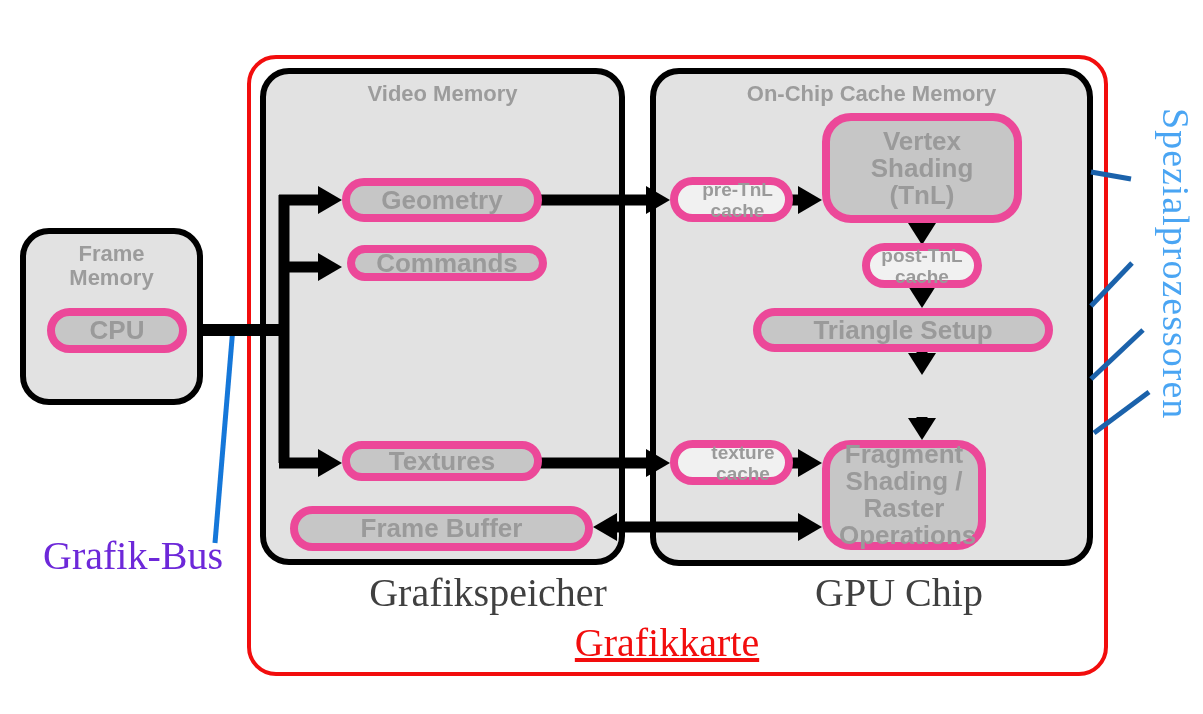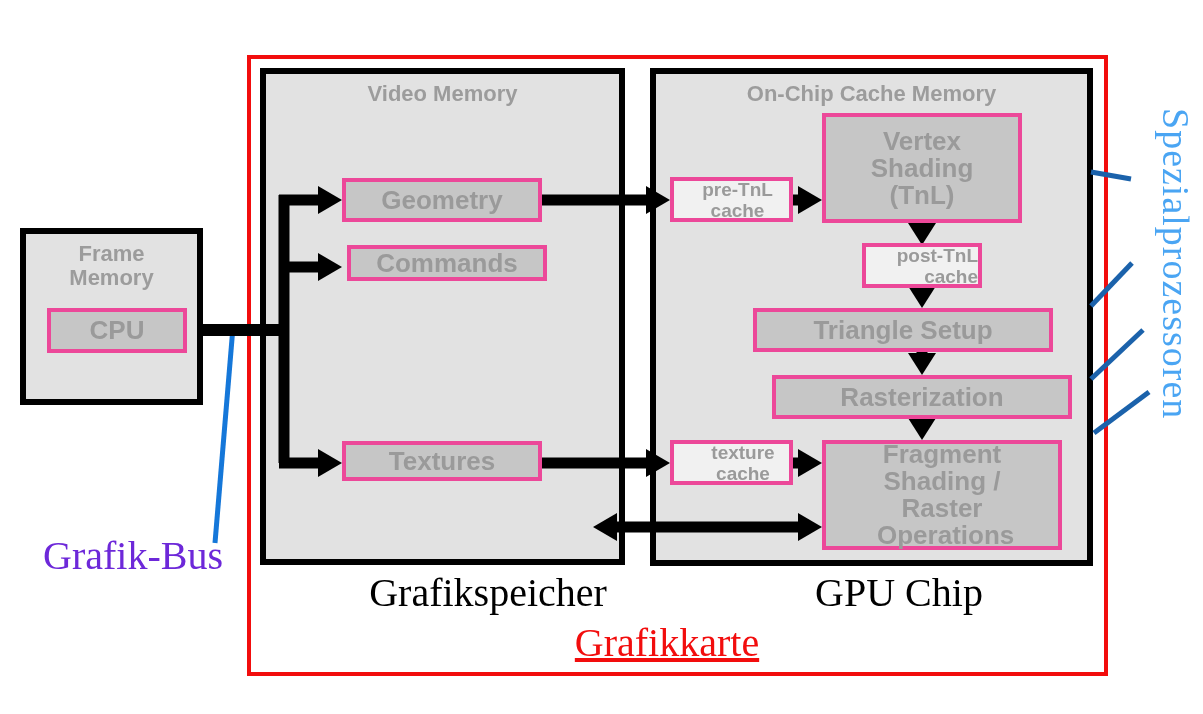--- a/index.html
+++ b/index.html
@@ -1,44 +1,44 @@
 <!DOCTYPE html>
 <html><head>
 <meta charset="utf-8">
 <style>
   html,body{margin:0;padding:0;background:#fff;}
   #stage{
     position:relative;width:1203px;height:714px;background:#fff;overflow:hidden;
     font-family:"Liberation Sans",sans-serif;
   }
-  .abs{position:absolute;box-sizing:border-box;}
+  .abs{position:absolute;box-sizing:border-box;border-radius:29px;}
   
   .red-frame{border:4px solid #f20d0d;background:transparent;}
   
   .panel{background:#e2e2e2;border:6px solid #000;}
   .panel-title{
     position:absolute;top:8px;left:0;right:0;text-align:center;
     color:#9c9c9c;font-weight:bold;font-size:22px;line-height:24px;
   }
   .panel-title .narrow{display:inline-block;max-width:116px;}
   
   .block{
-    background:#c6c6c6;border:4px solid #ec4899;
+    background:#c6c6c6;border:8px solid #ec4899;
     display:flex;align-items:center;justify-content:center;text-align:center;
     color:#9a9a9a;font-weight:bold;font-size:26px;line-height:27px;
   }
   .block.cache{
     background:#f1f1f1;font-size:19px;line-height:21px;
   }
   .block .wrap{max-width:130px;}
   .block.cache .wrap{max-width:112px;}
   
   .caption{
     font-family:"Liberation Serif",serif;font-size:40px;line-height:42px;
-    color:#000000;text-align:center;white-space:nowrap;
+    color:#404040;text-align:center;white-space:nowrap;
   }
   .caption.red{color:#f20d0d;text-decoration:underline;}
   .caption.blue{color:#6d28d9;}
   .vertical-label{
     font-family:"Liberation Serif",serif;font-size:38px;color:#4aa5f3;
     writing-mode:vertical-rl;white-space:nowrap;letter-spacing:1px;
   }
   svg{position:absolute;left:0;top:0;}
 </style>
 </head>
@@ -115,40 +115,40 @@
 
   <div class="abs block" style="left:47px;top:308px;width:140px;height:45px;">
     <span>CPU</span>
   </div>
   <div class="abs block" style="left:347px;top:245px;width:200px;height:36px;">
     <span>Commands</span>
   </div>
   <div class="abs block" style="left:342px;top:441px;width:200px;height:40px;">
     <span>Textures</span>
   </div>
+  <div class="abs block" style="left:290px;top:506px;width:303px;height:45px;">
+    <span>Frame Buffer</span>
+  </div>
 
   <div class="abs block cache" style="left:670px;top:177px;width:123px;height:45px;padding-left:12px;">
     <span class="wrap">pre-TnL cache</span>
   </div>
   <div class="abs block" style="left:822px;top:113px;width:200px;height:110px;">
     <span class="wrap">Vertex Shading (TnL)</span>
   </div>
-  <div class="abs block cache" style="left:862px;top:243px;width:120px;height:45px;text-align:right;">
+  <div class="abs block cache" style="left:862px;top:243px;width:120px;height:45px;">
     <span class="wrap">post-TnL cache</span>
   </div>
   <div class="abs block" style="left:753px;top:308px;width:300px;height:44px;">
     <span>Triangle Setup</span>
   </div>
-  <div class="abs block" style="left:772px;top:375px;width:300px;height:44px;">
-    <span>Rasterization</span>
-  </div>
   <div class="abs block cache" style="left:670px;top:440px;width:123px;height:45px;padding-left:23px;">
     <span class="wrap">texture cache</span>
   </div>
-  <div class="abs block" style="left:822px;top:440px;width:240px;height:110px;">
+  <div class="abs block" style="left:822px;top:440px;width:164px;height:110px;">
     <span class="wrap">Fragment Shading / Raster Operations</span>
   </div>
 
   <div class="abs caption" style="left:338px;top:572px;width:300px;">Grafikspeicher</div>
   <div class="abs caption" style="left:749px;top:572px;width:300px;text-align:center;">GPU Chip</div>
   <div class="abs caption red" style="left:517px;top:622px;width:300px;">Grafikkarte</div>
   <div class="abs caption blue" style="left:33px;top:535px;width:200px;">Grafik-Bus</div>
   <div class="abs vertical-label" style="left:1154px;top:108px;height:360px;">Spezialprozessoren</div>
 
 </div>

